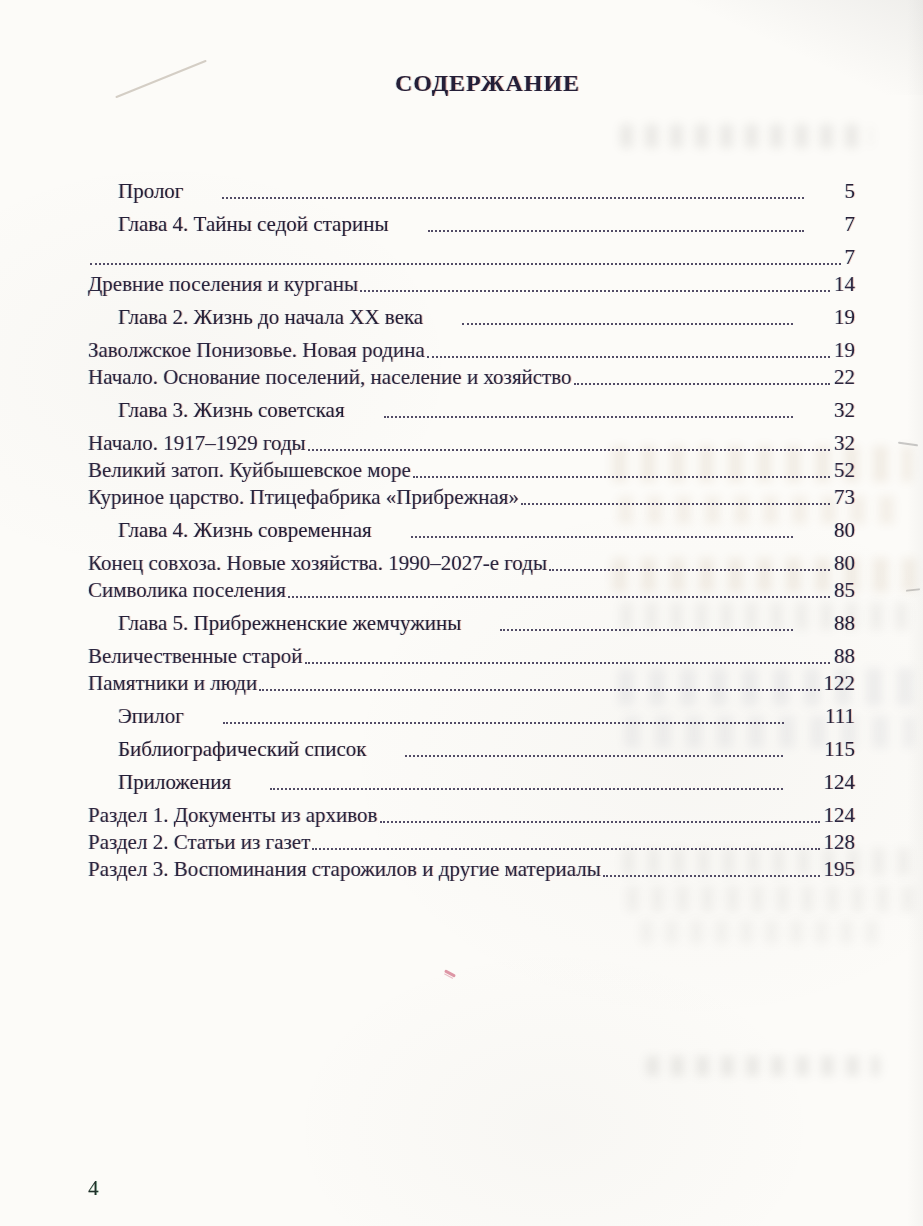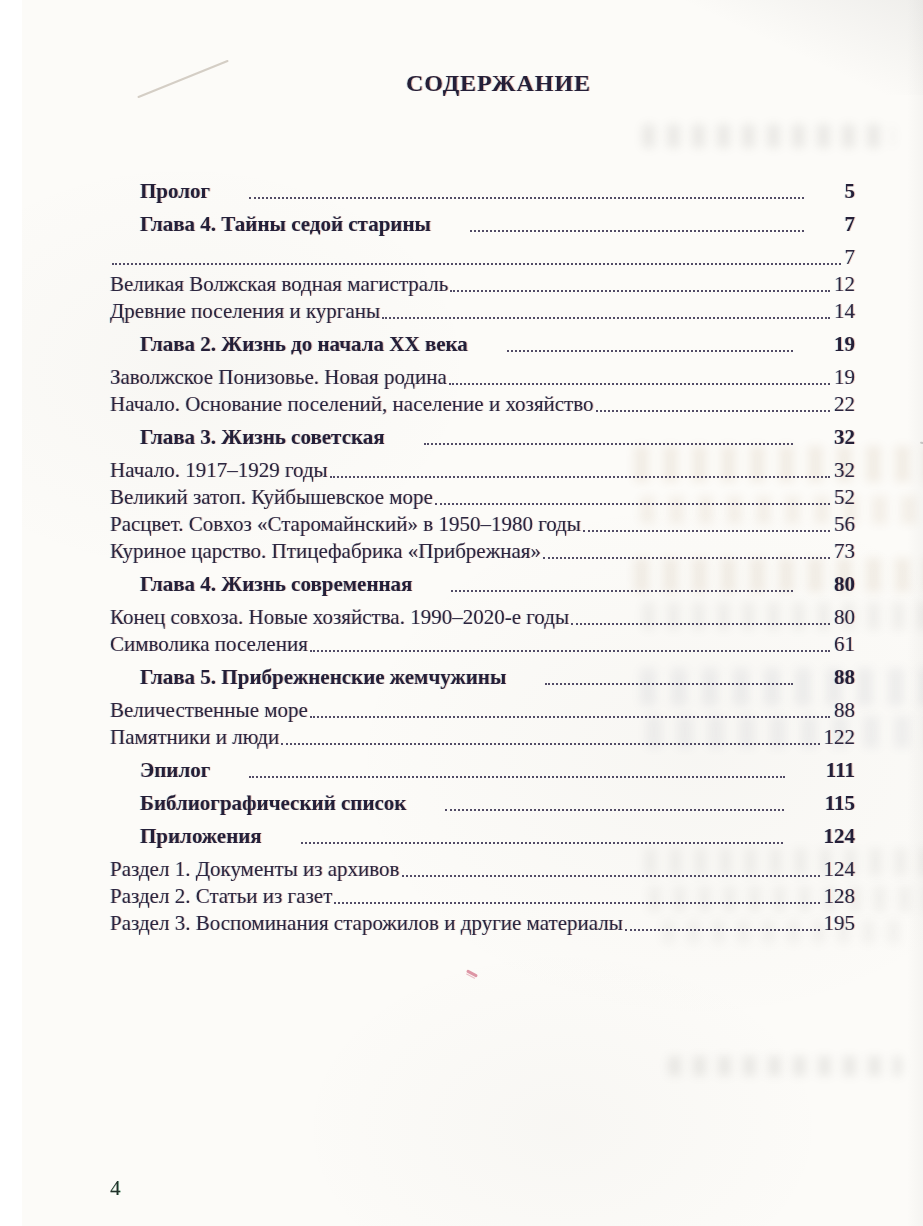--- a/index.html
+++ b/index.html
@@ -8,21 +8,20 @@
     background:#ffffff;
     font-family:"Liberation Serif","DejaVu Serif",serif;
   }
   .paper{
     position:absolute;inset:0;
     background:
       radial-gradient(420px 300px at 18% 30%, rgba(120,115,105,0.03), transparent 70%),
       radial-gradient(500px 380px at 75% 62%, rgba(120,115,105,0.035), transparent 70%),
       radial-gradient(380px 260px at 60% 92%, rgba(120,115,105,0.03), transparent 70%),
       #fcfbf8;
-    margin-left: 22px;
   }
   
   .corner-shade-tr{
     position:absolute;top:0;right:0;width:240px;height:95px;
     background:linear-gradient(205deg, rgba(125,125,125,0.10), rgba(125,125,125,0) 55%);
   }
   .edge-shade-r{
     position:absolute;top:0;right:0;width:16px;height:100%;
     background:linear-gradient(90deg, rgba(120,120,120,0) 0%, rgba(120,120,120,0.05) 100%);
   }
@@ -67,21 +66,21 @@
   }
 
   
   .toc{position:absolute;left:88px;right:68px;top:172px;}
   .row{
     display:flex;align-items:stretch;line-height:27px;height:27px;
     font-size:21px;color:#2b2640;
     text-shadow:0.9px 0 0 rgba(190,55,30,0.26), -0.9px 0 0 rgba(45,150,175,0.20);
   }
   .row.bold{
-    font-weight:700;margin:6px 0;padding-left:30px;color:#241f38;gap:37px;
+    font-weight:400;margin:6px 0;padding-left:30px;color:#241f38;gap:37px;
   }
   .row .label{white-space:nowrap;}
   .row .leader{
     flex:1;align-self:flex-end;
     border-bottom:2px dotted #443e5a;
     margin:0 1px 6px 2px;min-width:12px;
     opacity:0.92;
   }
   .row .pnum{white-space:nowrap;padding-left:3px;}
 
@@ -126,25 +125,20 @@
       <div class="row bold">
     <span class="label">Глава 4. Тайны седой старины</span>
     <span class="leader"></span>
     <span class="pnum">7</span>
   </div>
       <div class="row">
     <span class="leader"></span>
     <span class="pnum">7</span>
   </div>
       <div class="row">
-    <span class="label">Великая Волжская водная магистраль</span>
-    <span class="leader"></span>
-    <span class="pnum">12</span>
-  </div>
-      <div class="row">
     <span class="label">Древние поселения и курганы</span>
     <span class="leader"></span>
     <span class="pnum">14</span>
   </div>
       <div class="row bold">
     <span class="label">Глава 2. Жизнь до начала XX века</span>
     <span class="leader"></span>
     <span class="pnum">19</span>
   </div>
       <div class="row">
@@ -166,51 +160,46 @@
     <span class="label">Начало. 1917–1929 годы</span>
     <span class="leader"></span>
     <span class="pnum">32</span>
   </div>
       <div class="row">
     <span class="label">Великий затоп. Куйбышевское море</span>
     <span class="leader"></span>
     <span class="pnum">52</span>
   </div>
       <div class="row">
-    <span class="label">Расцвет. Совхоз «Старомайнский» в 1950–1980 годы</span>
-    <span class="leader"></span>
-    <span class="pnum">56</span>
-  </div>
-      <div class="row">
     <span class="label">Куриное царство. Птицефабрика «Прибрежная»</span>
     <span class="leader"></span>
     <span class="pnum">73</span>
   </div>
       <div class="row bold">
     <span class="label">Глава 4. Жизнь современная</span>
     <span class="leader"></span>
     <span class="pnum">80</span>
   </div>
       <div class="row">
-    <span class="label">Конец совхоза. Новые хозяйства. 1990–2020-е годы</span>
+    <span class="label">Конец совхоза. Новые хозяйства. 1990–2027-е годы</span>
     <span class="leader"></span>
     <span class="pnum">80</span>
   </div>
       <div class="row">
     <span class="label">Символика поселения</span>
     <span class="leader"></span>
-    <span class="pnum">61</span>
+    <span class="pnum">85</span>
   </div>
       <div class="row bold">
     <span class="label">Глава 5. Прибрежненские жемчужины</span>
     <span class="leader"></span>
     <span class="pnum">88</span>
   </div>
       <div class="row">
-    <span class="label">Величественные море</span>
+    <span class="label">Величественные старой</span>
     <span class="leader"></span>
     <span class="pnum">88</span>
   </div>
       <div class="row">
     <span class="label">Памятники и люди</span>
     <span class="leader"></span>
     <span class="pnum">122</span>
   </div>
       <div class="row bold">
     <span class="label">Эпилог</span>

